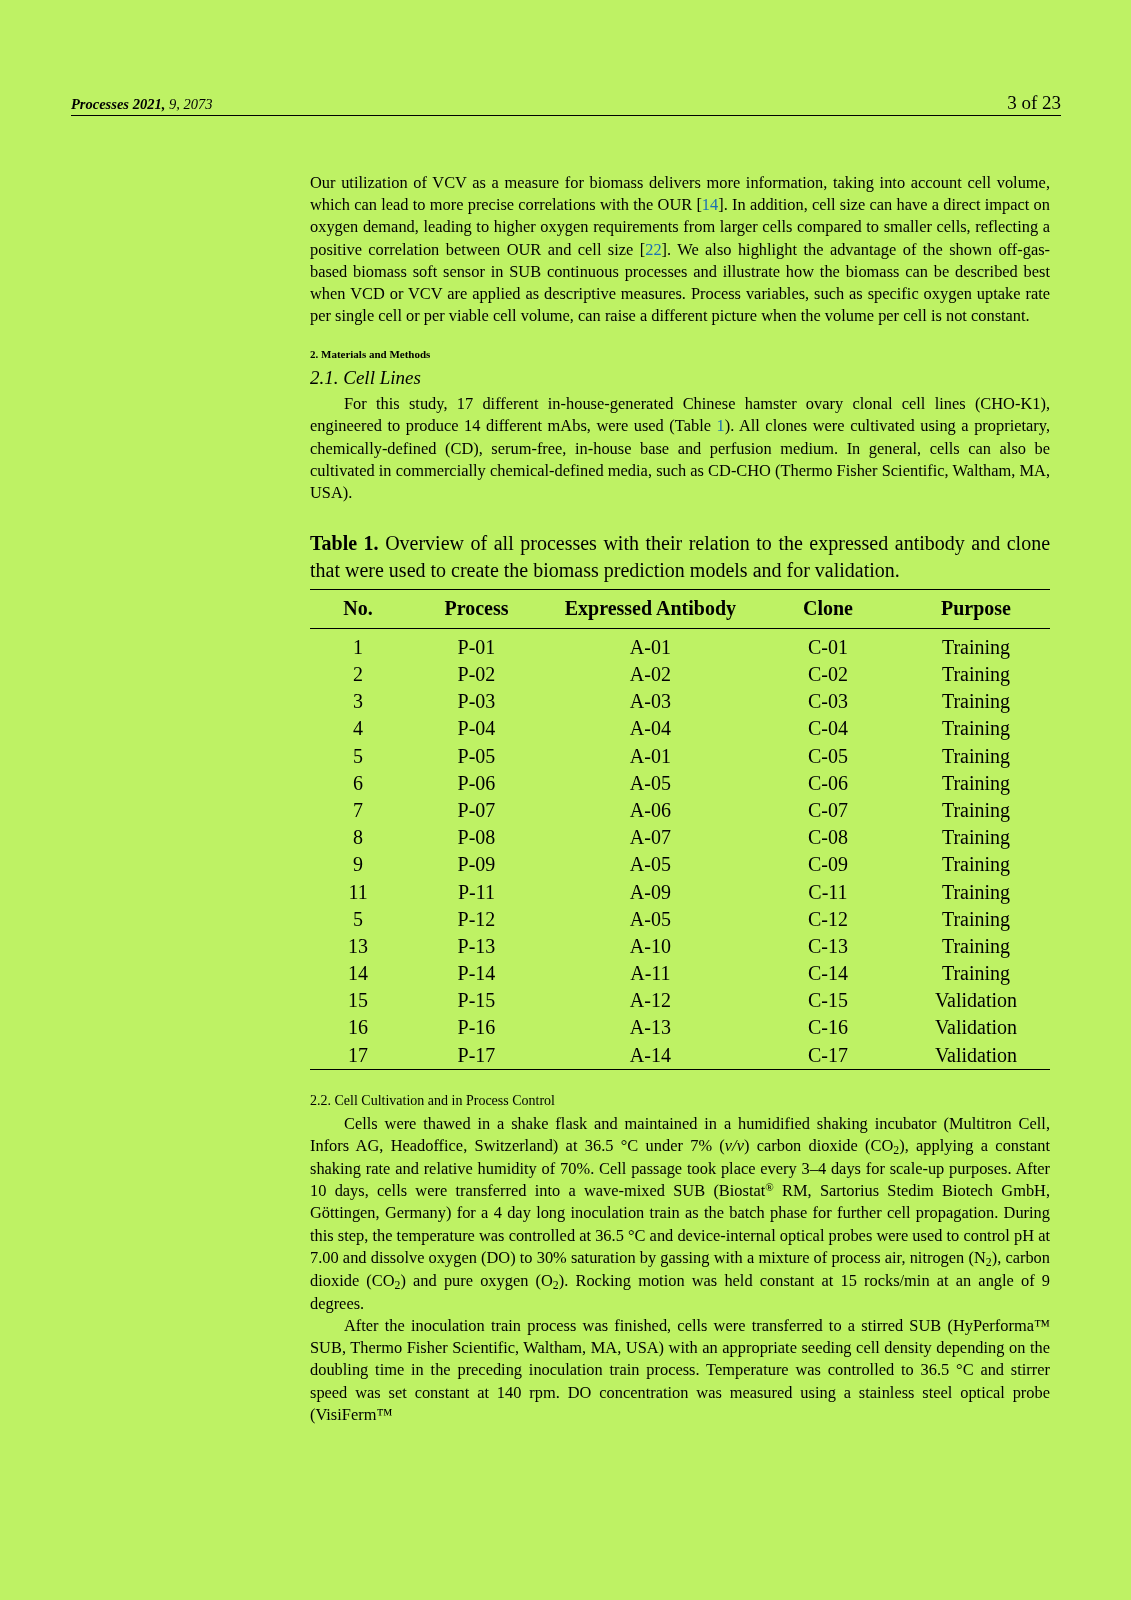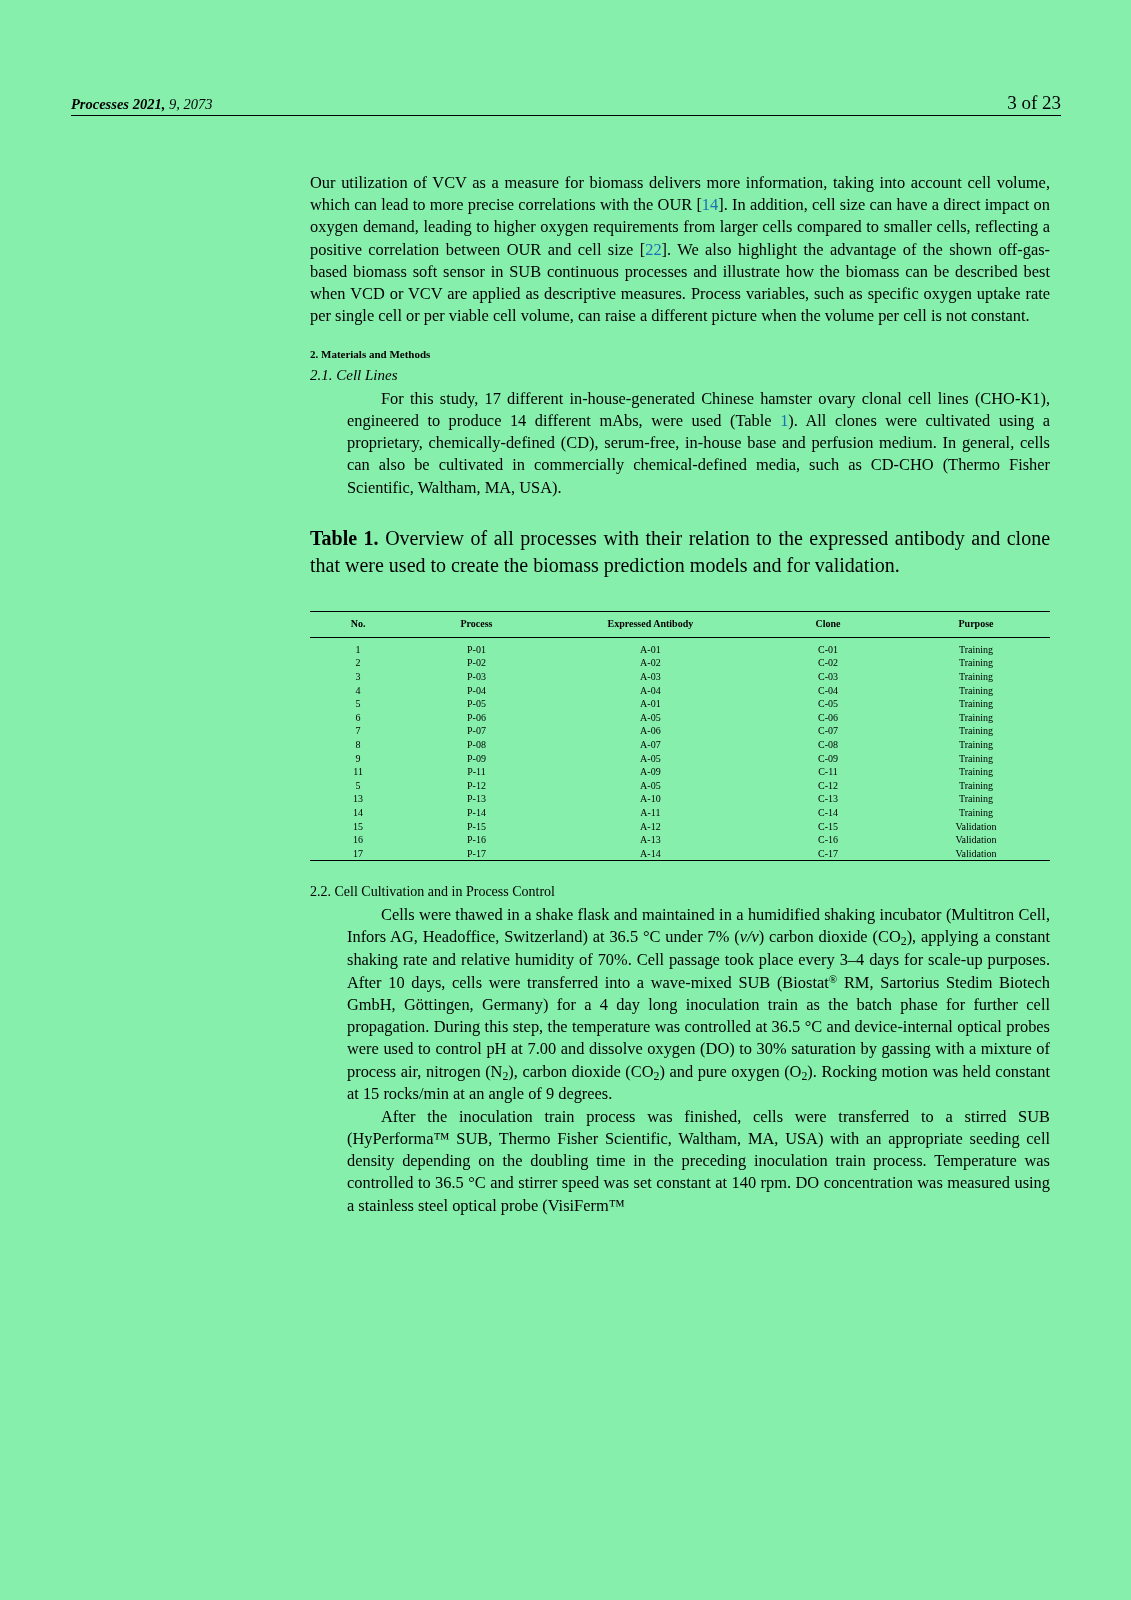--- a/index.html
+++ b/index.html
@@ -13,21 +13,21 @@
     font-family: "Liberation Serif", serif;
     color: #000000;
     position: relative;
     overflow: hidden;
   }
   .page {
     position: absolute;
     left: 0; top: 0;
     width: 1131px;
     height: 1600px;
-    background: #86efac;
+    background: #bef264;
   }
   
   .header {
     position: absolute;
     left: 71px;
     top: 92px;
     width: 990px;
     display: flex;
     justify-content: space-between;
     align-items: baseline;
@@ -51,53 +51,53 @@
     top: 172px;
     width: 740px;
     font-size: 16.4px;
     line-height: 1.355;
     text-align: justify;
   }
   p {
     margin: 0 0 0 0;
     text-align: justify;
   }
-  p.indent { text-indent: 34px; margin-left: 37px; }
+  p.indent { text-indent: 34px; }
   .ref { color: #1a6fb5; }
   .sec-head {
     font-weight: bold;
     font-size: 11px;
     margin-top: 19px;
     margin-bottom: 2px;
   }
   .subsec-head {
     font-style: italic;
-    font-size: 15px;
+    font-size: 19px;
     margin-top: 4px;
     margin-bottom: 2px;
   }
   .subsec-head-spaced {
     font-size: 14px;
     margin-top: 22px;
     margin-bottom: 2px;
   }
   .table-caption {
     margin-top: 26px;
     font-size: 20px;
     line-height: 1.36;
     text-align: justify;
     font-family: Liberation Serif, serif;
   }
   .table-caption .bold { font-weight: bold; }
   
   table.data {
-    margin-top: 32px;
+    margin-top: 4px;
     border-collapse: collapse;
     width: 740px;
-    font-size: 10px;
+    font-size: 20px;
   }
   table.data th, table.data td {
     text-align: center;
     padding: 0;
     line-height: 1.36;
     font-weight: normal;
   }
   table.data thead th {
     font-weight: bold;
     padding: 5px 0 6px 0;

